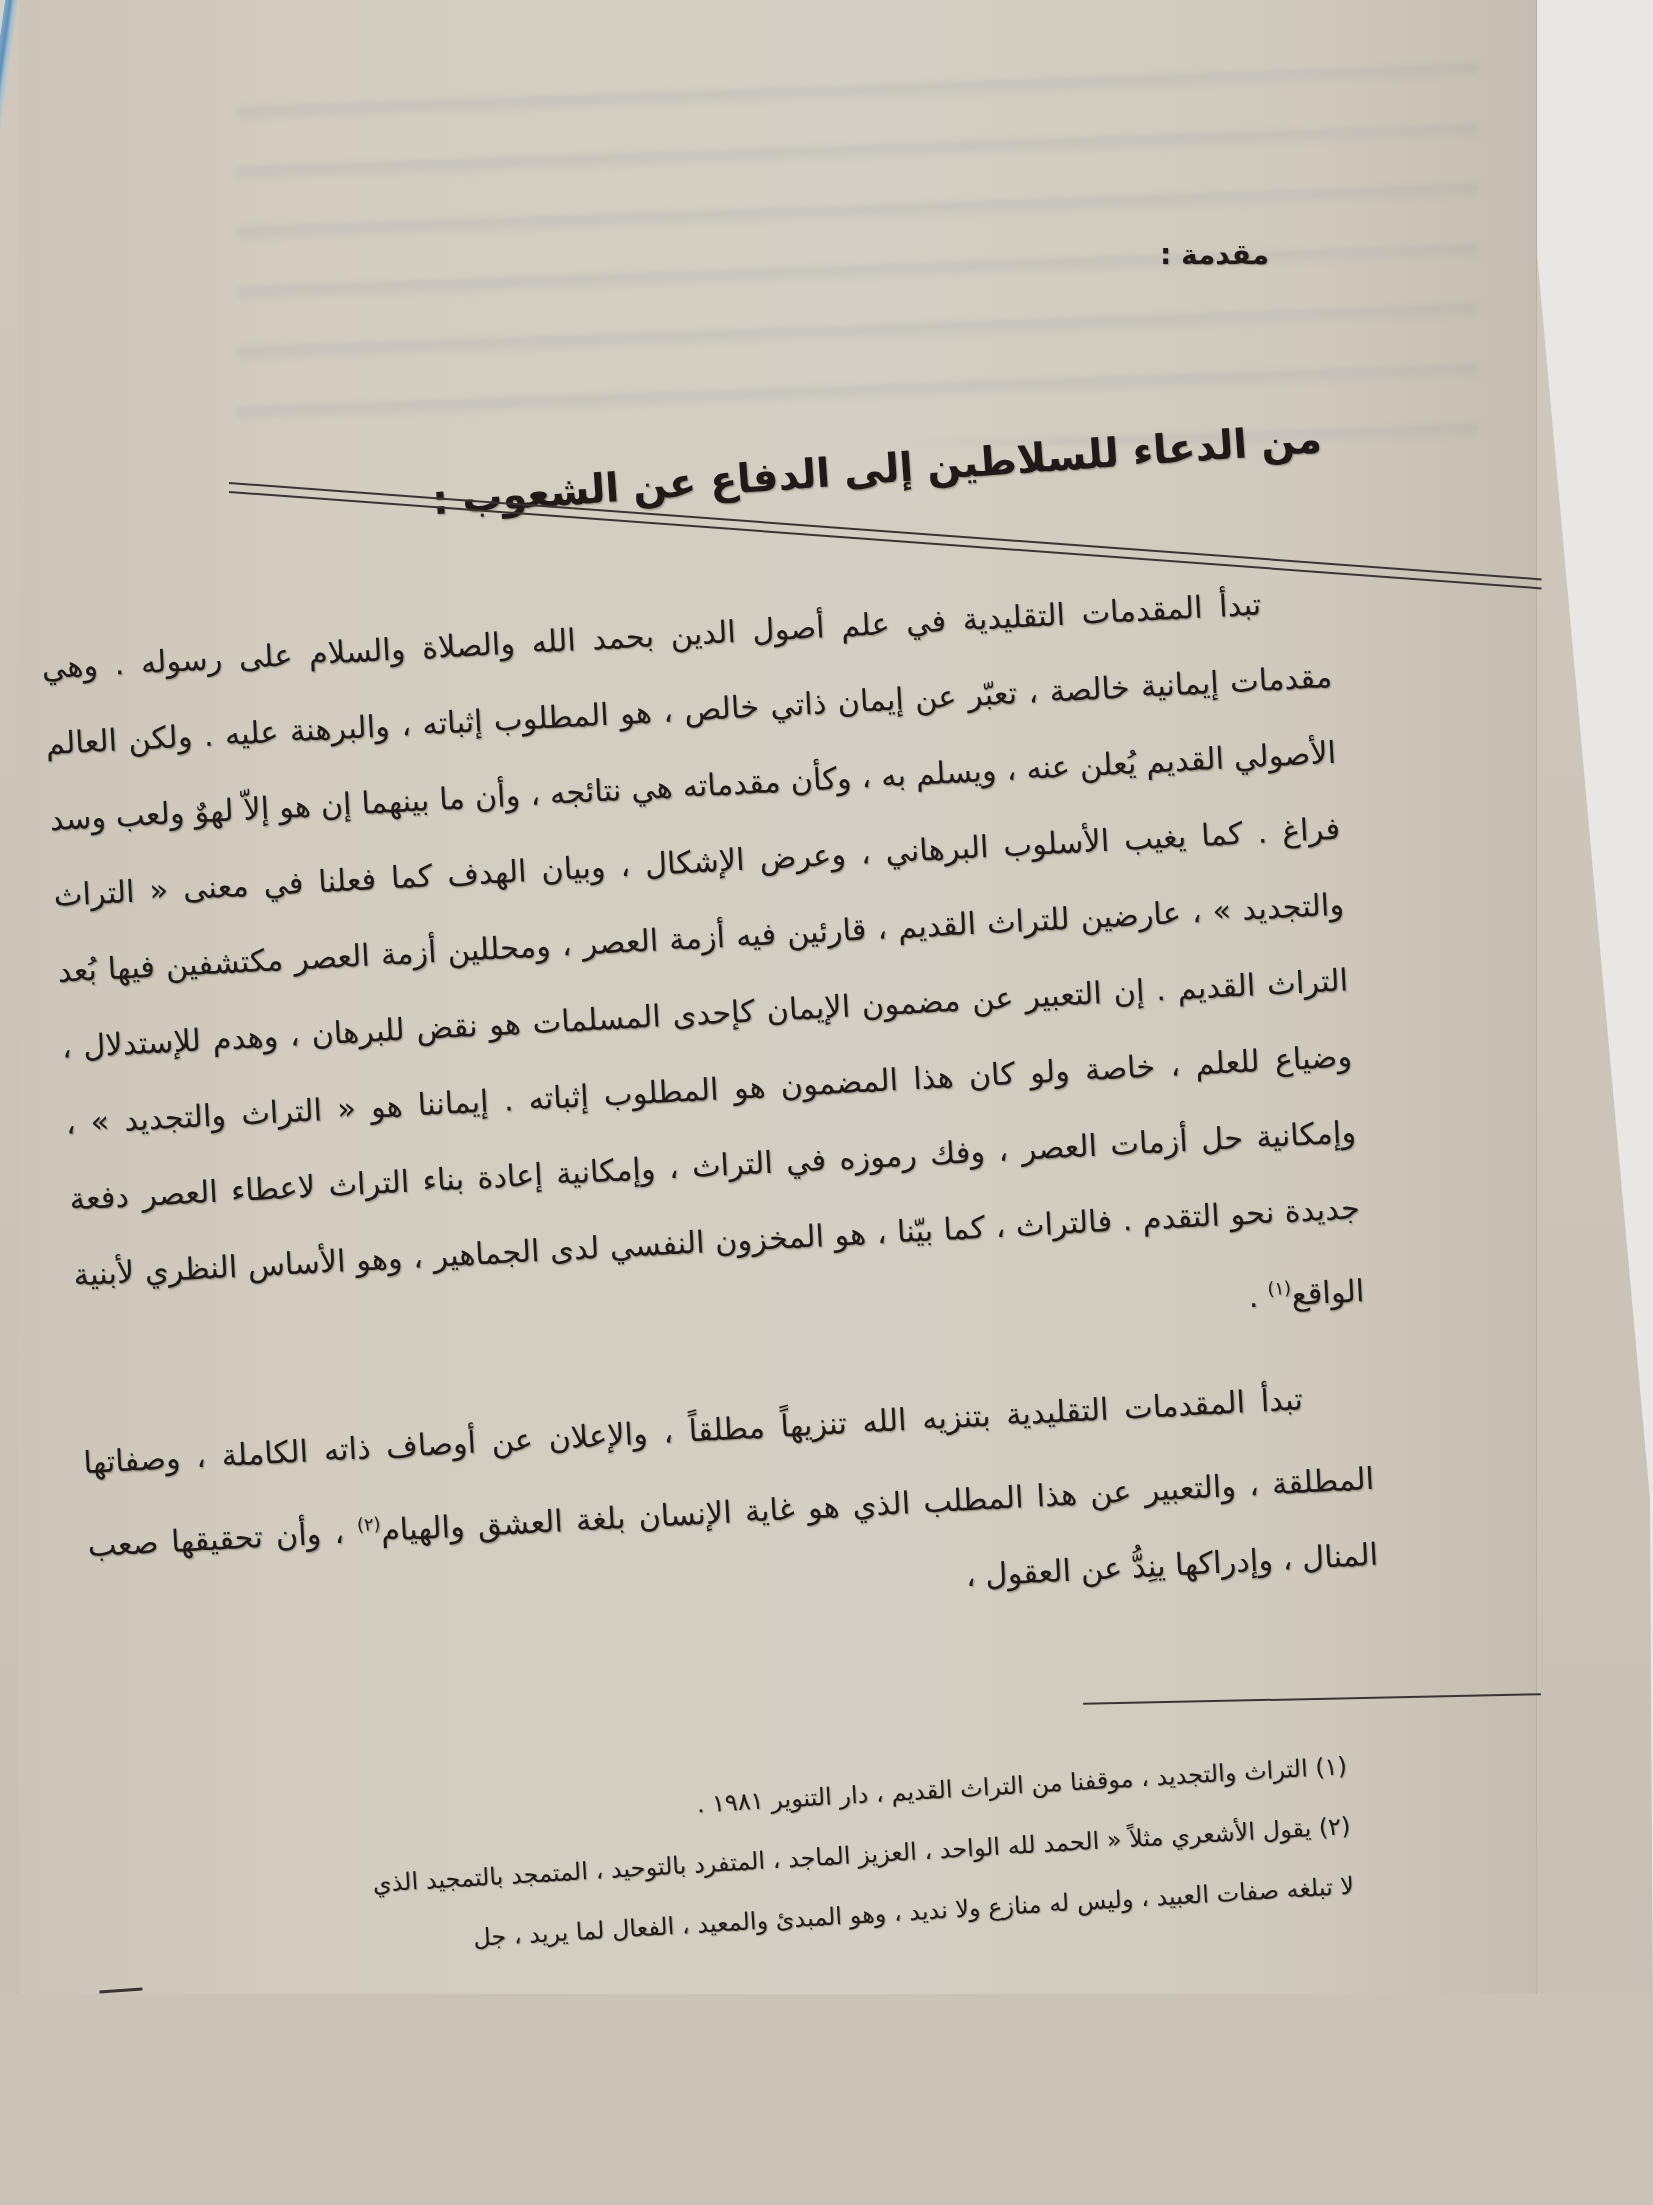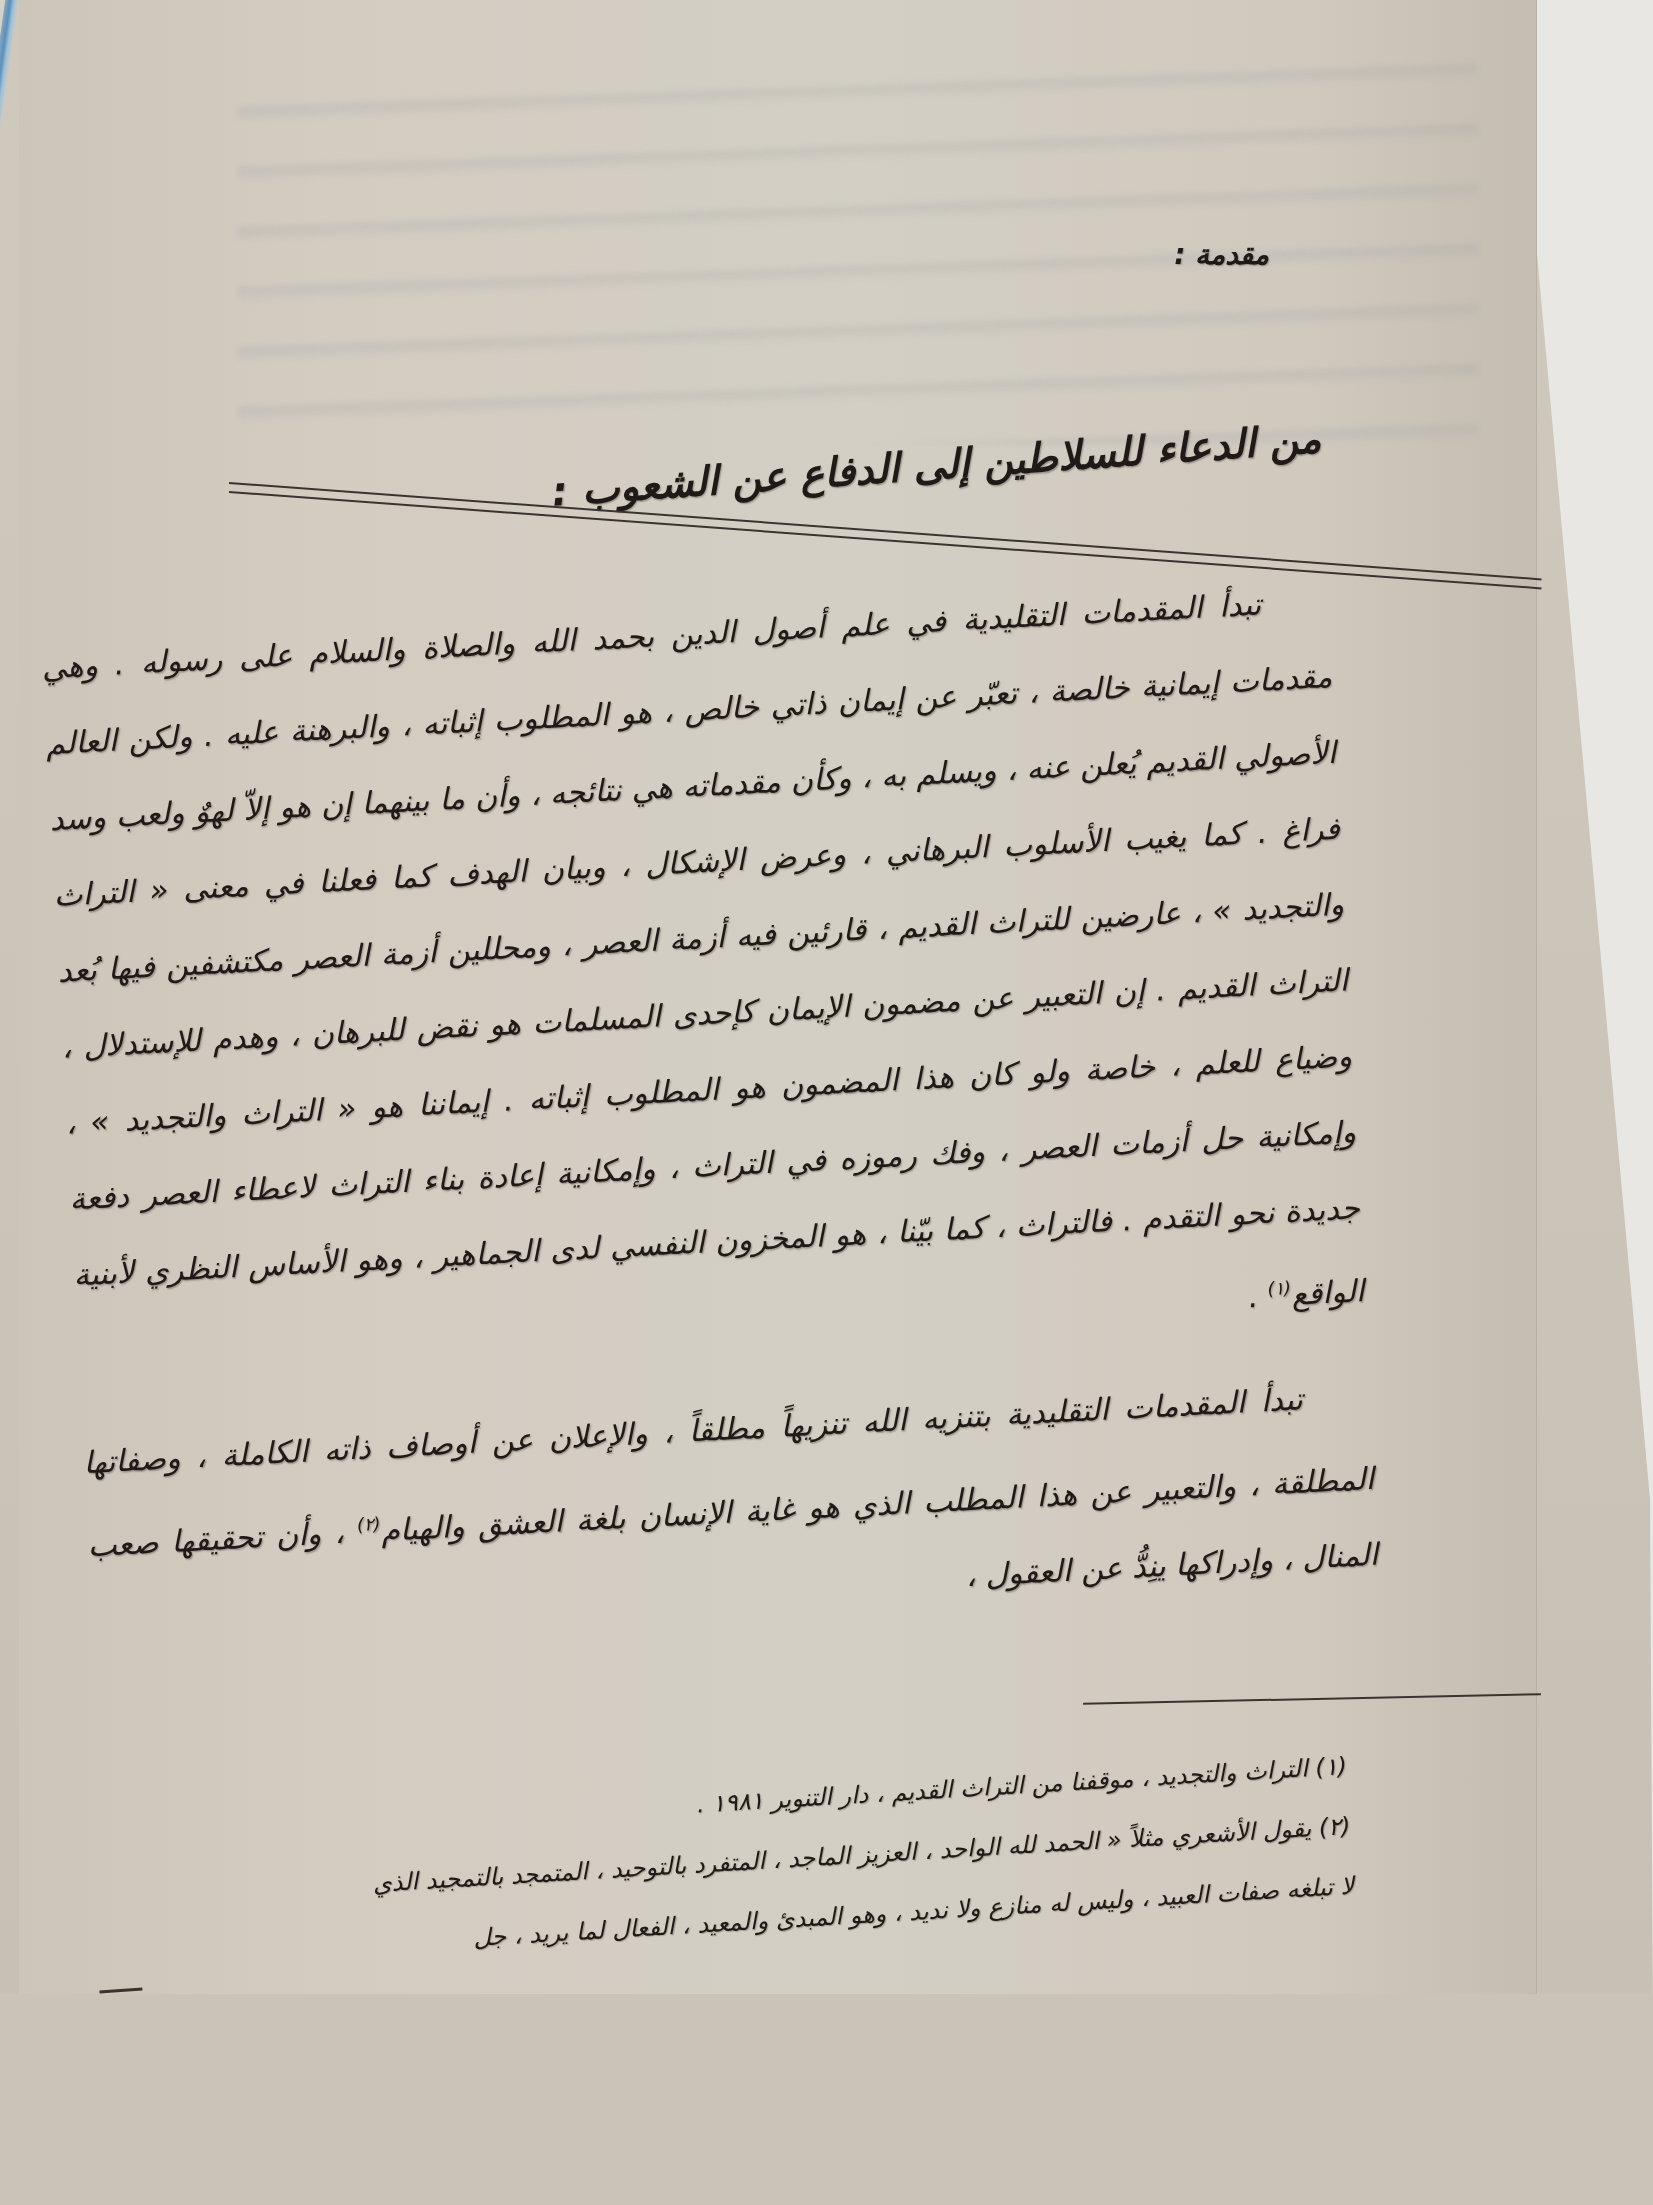--- a/index.html
+++ b/index.html
@@ -9,21 +9,20 @@
       height: 2205px;
       overflow: hidden;
       background: #c9c3b8;
     }
     .scene {
       position: relative;
       width: 1654px;
       height: 1994px;
       background: linear-gradient(180deg, #cfc9be 0%, #c6c0b5 100%);
       overflow: hidden;
-      font-style: italic;
     }
     
     .cover-edge {
       position: absolute;
       left: 0;
       top: 0;
       width: 33px;
       height: 668px;
       background: linear-gradient(90deg, #d7d2c7 0%, #d7d2c7 4.8px, #7fa6c4 5.7px, #5d8fb7 10.5px, #9fc0d8 14.3px, #cfc9bd 19px);
       transform: skewX(-8deg);

